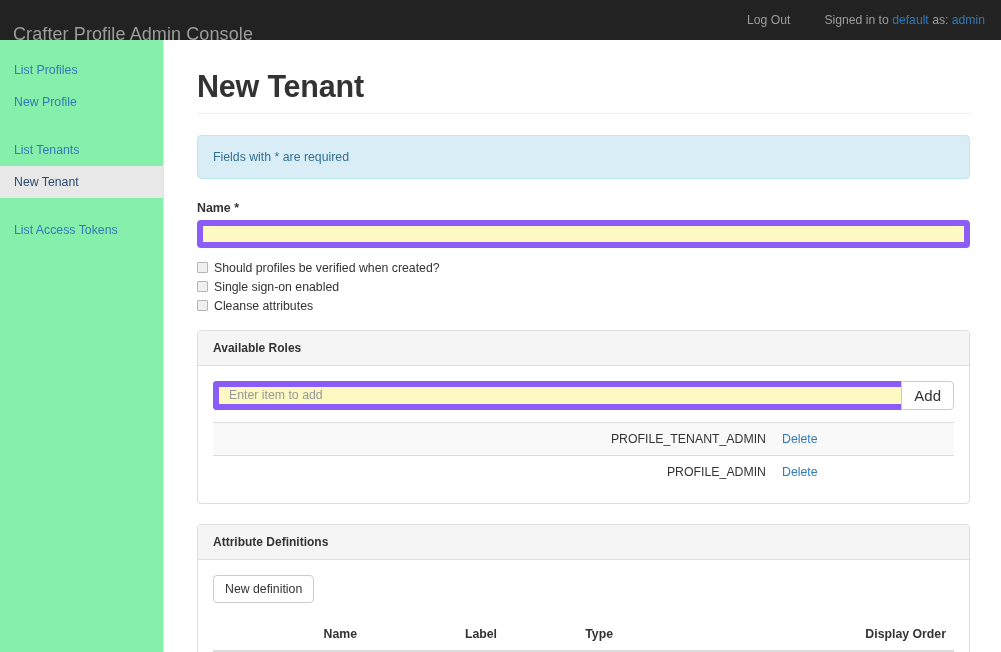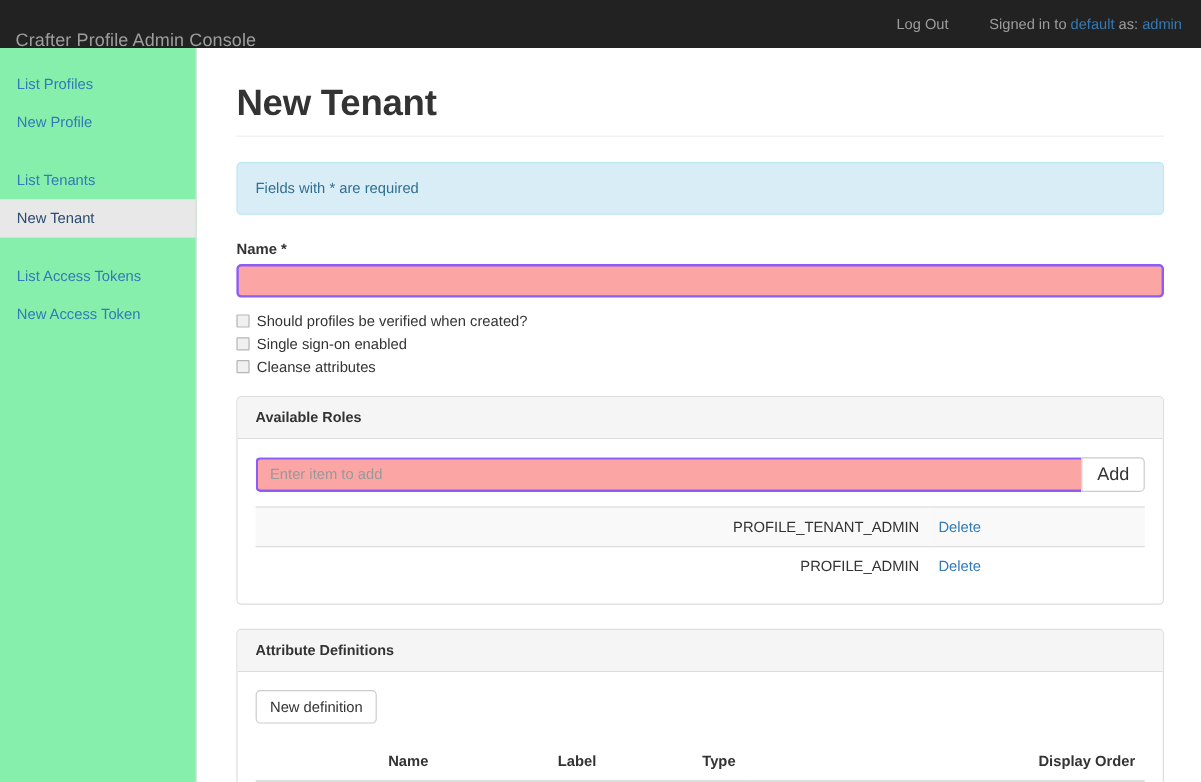--- a/index.html
+++ b/index.html
@@ -16,21 +16,21 @@
     position: relative;
     height: 40px;
     background: #222222;
     display: flex;
     align-items: center;
     justify-content: space-between;
     padding: 0 16px 0 13px;
   }
   .brand {
     color: #9d9d9d;
-    font-size: 15px;
+    font-size: 18px;
     letter-spacing: .1px;
     line-height: 40px;
     text-decoration: none;
     white-space: nowrap;
     margin-top: 28px;
   }
   .nav-right {
     display: flex;
     align-items: center;
     gap: 34px;
@@ -114,22 +114,22 @@
     margin-bottom: 5px;
   }
   .form-control {
     display: block;
     width: 100%;
     height: 28px;
     padding: 4px 10px;
     font-size: 12.3px;
     font-family: "Liberation Sans", sans-serif;
     color: #555555;
-    background: #fca5a5;
-    border: 2px solid #8b5cf6;
+    background: #fef9c3;
+    border: 6px solid #8b5cf6;
     border-radius: 4px;
     outline: none;
   }
   .form-control::placeholder { color: #999999; }
 
   .checks { margin: 13px 0 17px 0; }
   .check-row {
     display: flex;
     align-items: center;
     margin-bottom: 5px;
@@ -249,21 +249,20 @@
 <div class="layout">
 
   <nav class="sidebar">
     <a class="side-item" href="#">List Profiles</a>
     <a class="side-item" href="#">New Profile</a>
     <div class="side-gap"></div>
     <a class="side-item" href="#">List Tenants</a>
     <a class="side-item active" href="#">New Tenant</a>
     <div class="side-gap"></div>
     <a class="side-item" href="#">List Access Tokens</a>
-    <a class="side-item" href="#">New Access Token</a>
   </nav>
 
   <main class="content">
     <div class="content-inner">
 
       <h1 class="page-title">New Tenant</h1>
       <hr class="title-rule">
 
       <div class="alert-info">Fields with * are required</div>
 

